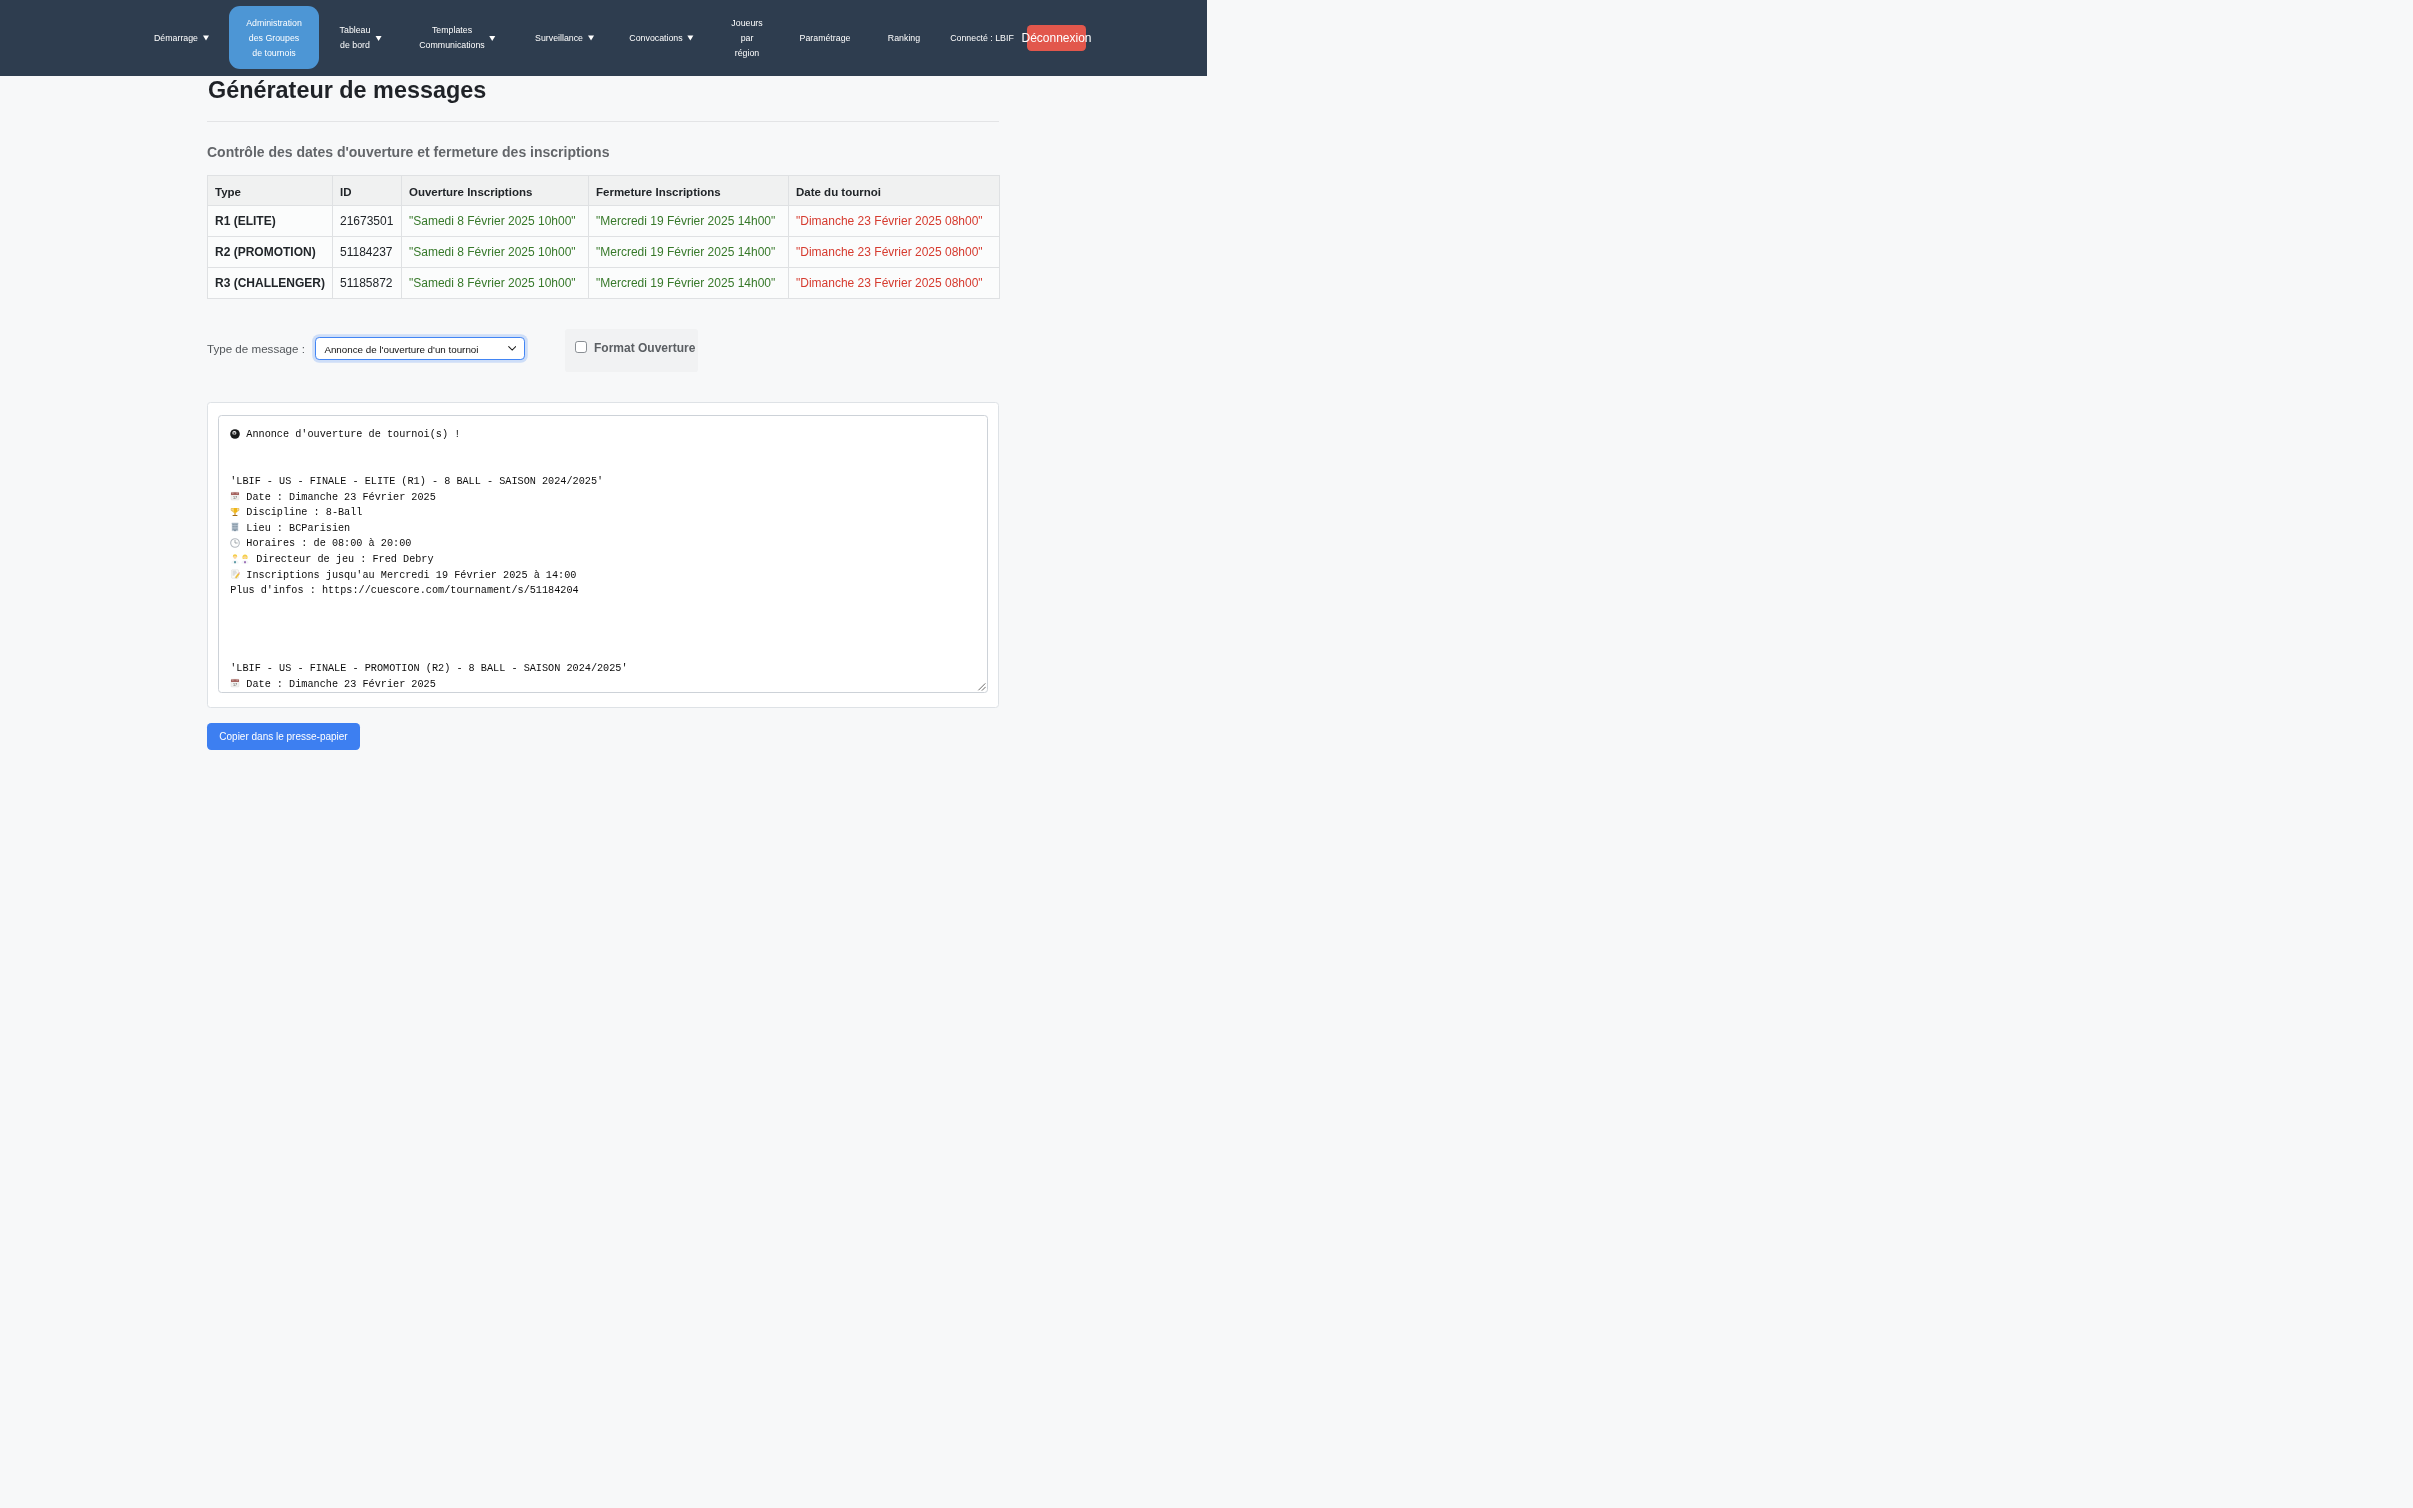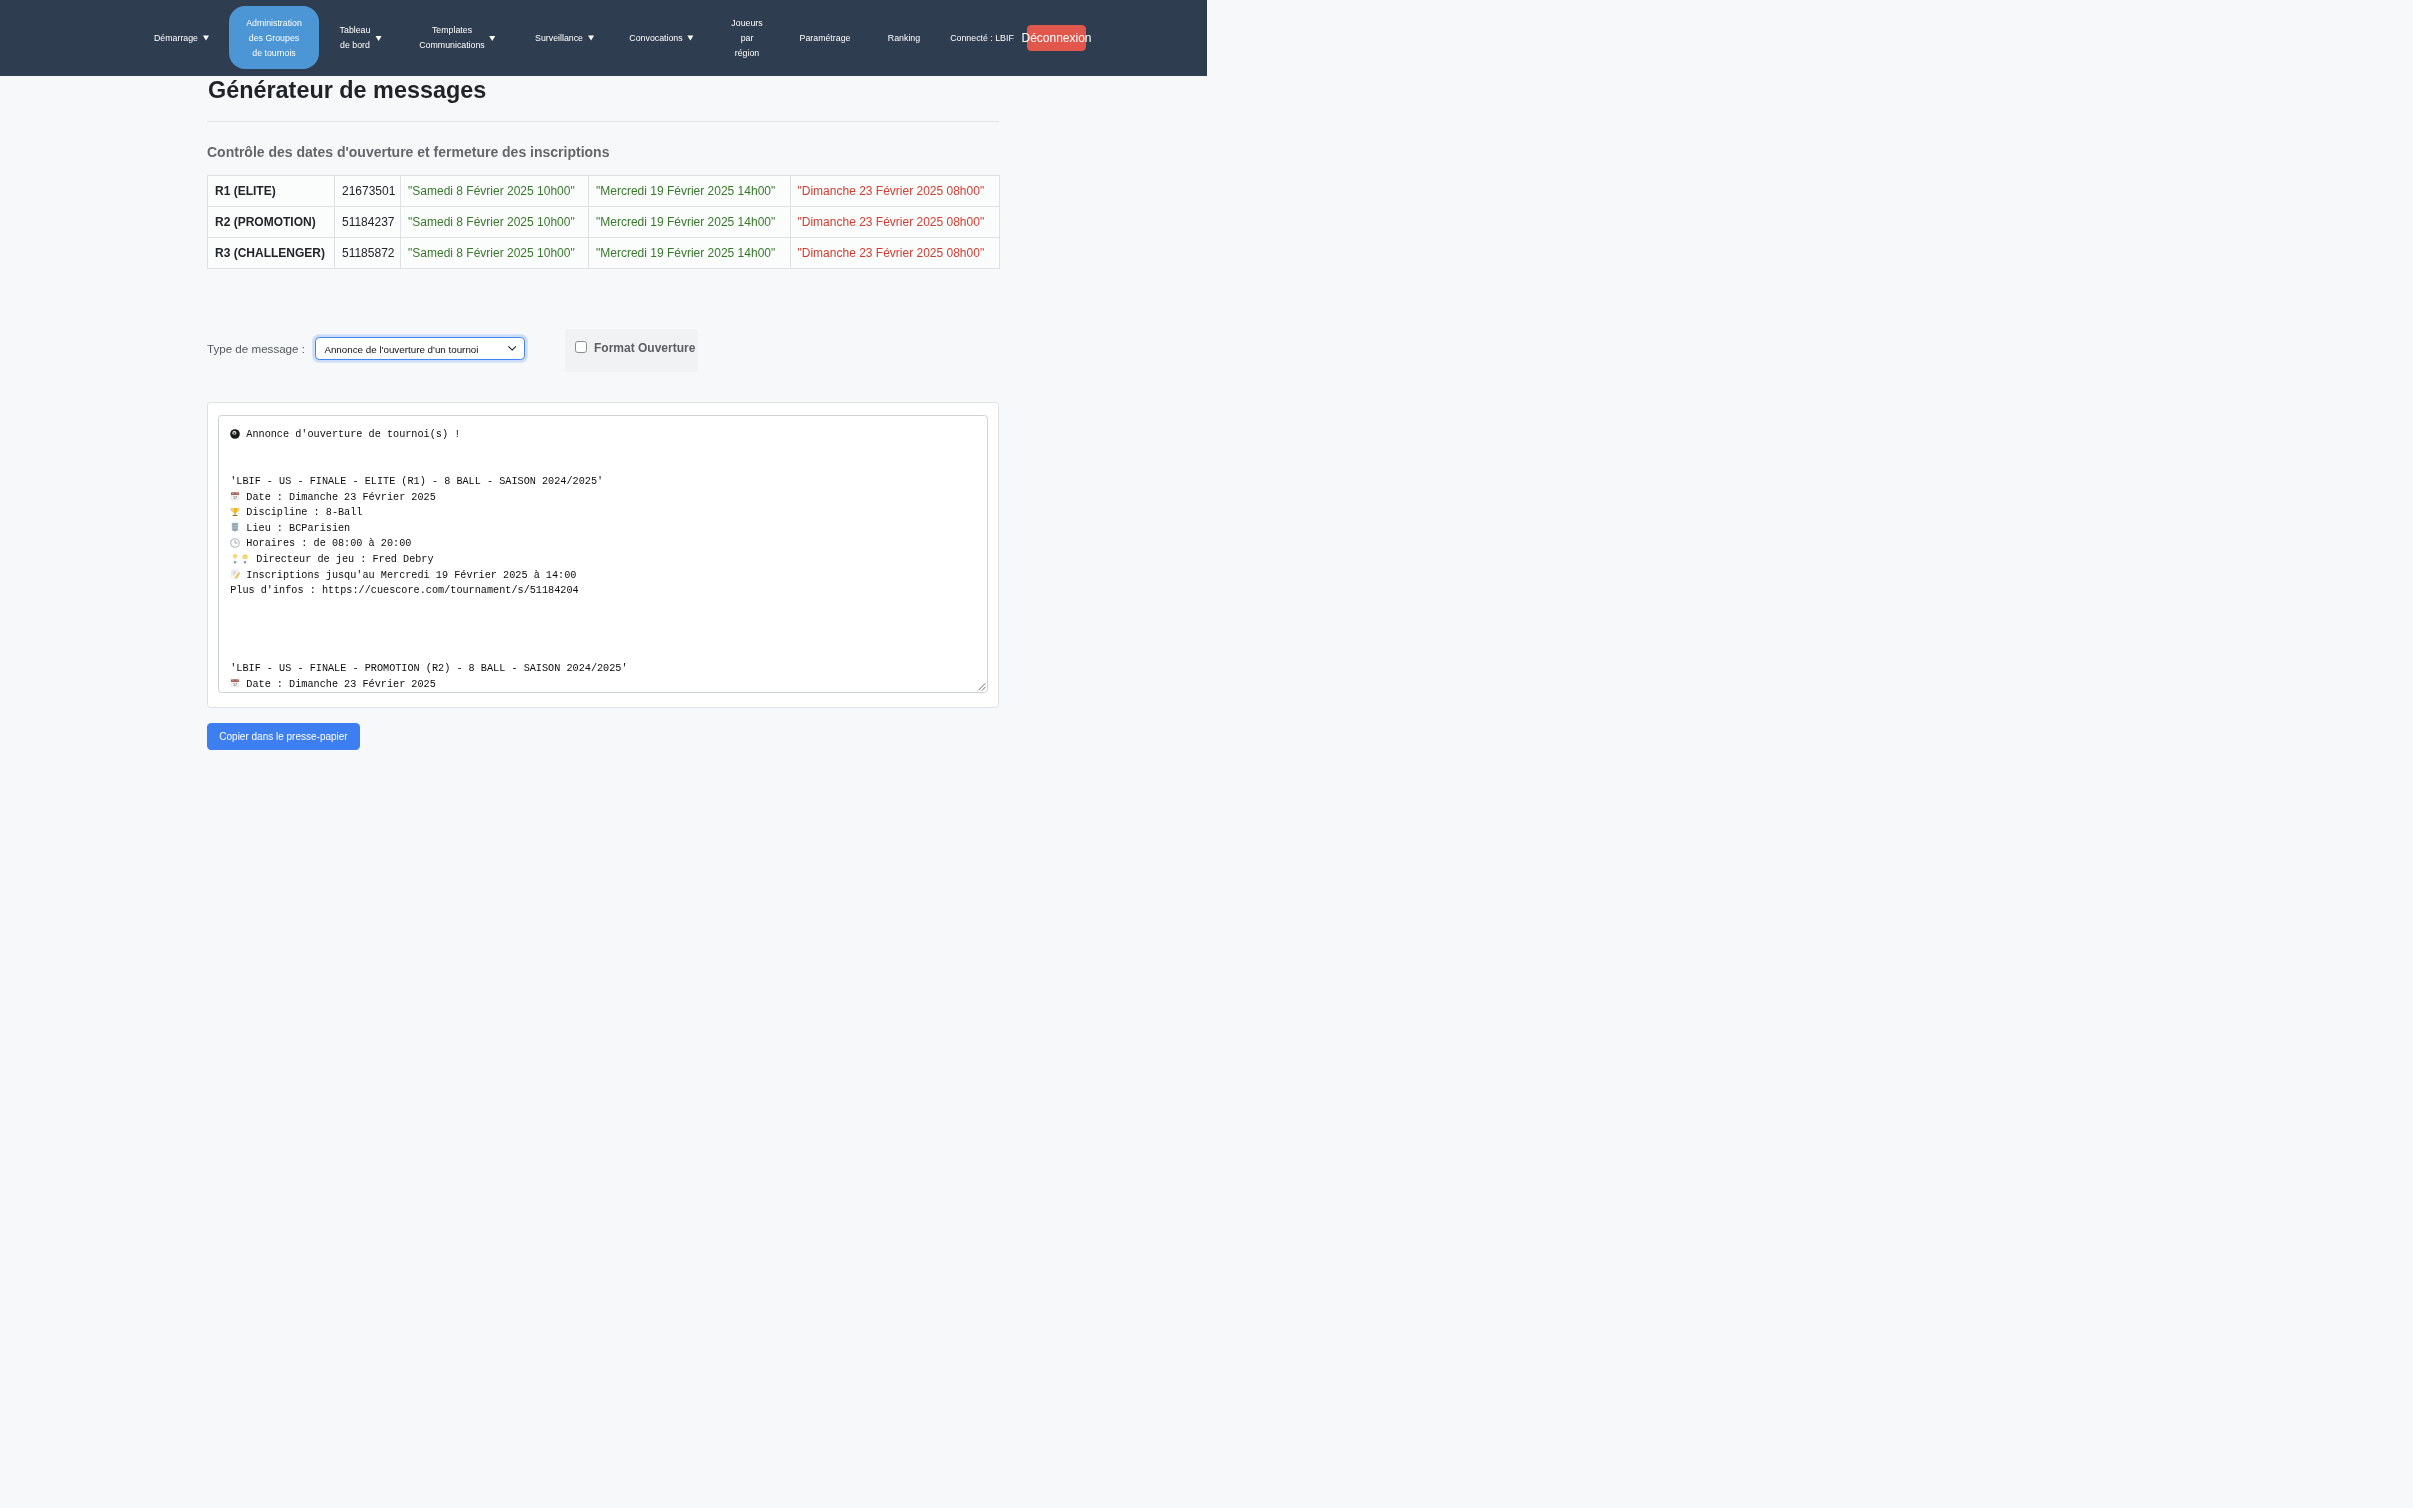--- a/index.html
+++ b/index.html
@@ -8,21 +8,21 @@
   body { font-family:"Liberation Sans", sans-serif; background:#f7f8f9; position:relative; }
 
   
   .nav { position:absolute; left:0; top:0; width:1207px; height:76px; background:#2e3d4f; }
   .navitem { position:absolute; top:38px; transform:translate(-50%,-50%); color:#fff;
              font-size:8.8px; line-height:15px; text-align:center; white-space:nowrap; }
   .tri { position:absolute; left:100%; margin-left:4.7px; top:50%; margin-top:-2.4px;
          width:0; height:0; border-left:3.1px solid transparent;
          border-right:3.1px solid transparent; border-top:5px solid #fff; }
   .navactive { position:absolute; left:229px; top:5.7px; width:90px; height:63px;
-               background:#4d96d5; border-radius:16px; color:#fff; font-size:8.8px;
+               background:#4d96d5; border-radius:11px; color:#fff; font-size:8.8px;
                line-height:15px; text-align:center; padding-top:10px; }
   .deco { position:absolute; left:1027px; top:25px; width:59px; height:26px;
           background:#e2574c; border-radius:4.2px; color:#fff; font-size:12px;
           display:flex; align-items:center; justify-content:center; }
 
   
   .h1 { position:absolute; left:208px; top:79px; font-size:23.4px; font-weight:bold;
         color:#1f2227; line-height:23.4px;}
   .hr { position:absolute; left:207px; top:121px; width:792px; height:0.7px; background:#e3e4e6; }
   .sect { position:absolute; left:207px; top:147px; font-size:14px; font-weight:bold;
@@ -85,20 +85,27 @@
   <div class="navitem" style="left:982px;">Connecté : LBIF</div>
   <div class="deco">Déconnexion</div>
 </div>
 
 <div class="h1">Générateur de messages</div>
 <div class="hr"></div>
 <div class="sect">Contrôle des dates d'ouverture et fermeture des inscriptions</div>
 
 <table class="tbl">
   <tbody>
+      <tr>
+    <th class="c1">Type</th>
+        <th class="c2">ID</th>
+        <th class="c3">Ouverture Inscriptions</th>
+    <th class="c4">Fermeture Inscriptions</th>
+        <th class="c5">Date du tournoi</th>
+  </tr>
   <tr>
     <td class="bold">R1 (ELITE)</td>
         <td>21673501</td>
     <td class="green">"Samedi 8 Février 2025 10h00"</td>
     <td class="green">"Mercredi 19 Février 2025 14h00"</td>
     <td class="red">"Dimanche 23 Février 2025 08h00"</td>
   </tr>
   <tr>
     <td class="bold">R2 (PROMOTION)</td>
         <td>51184237</td>

